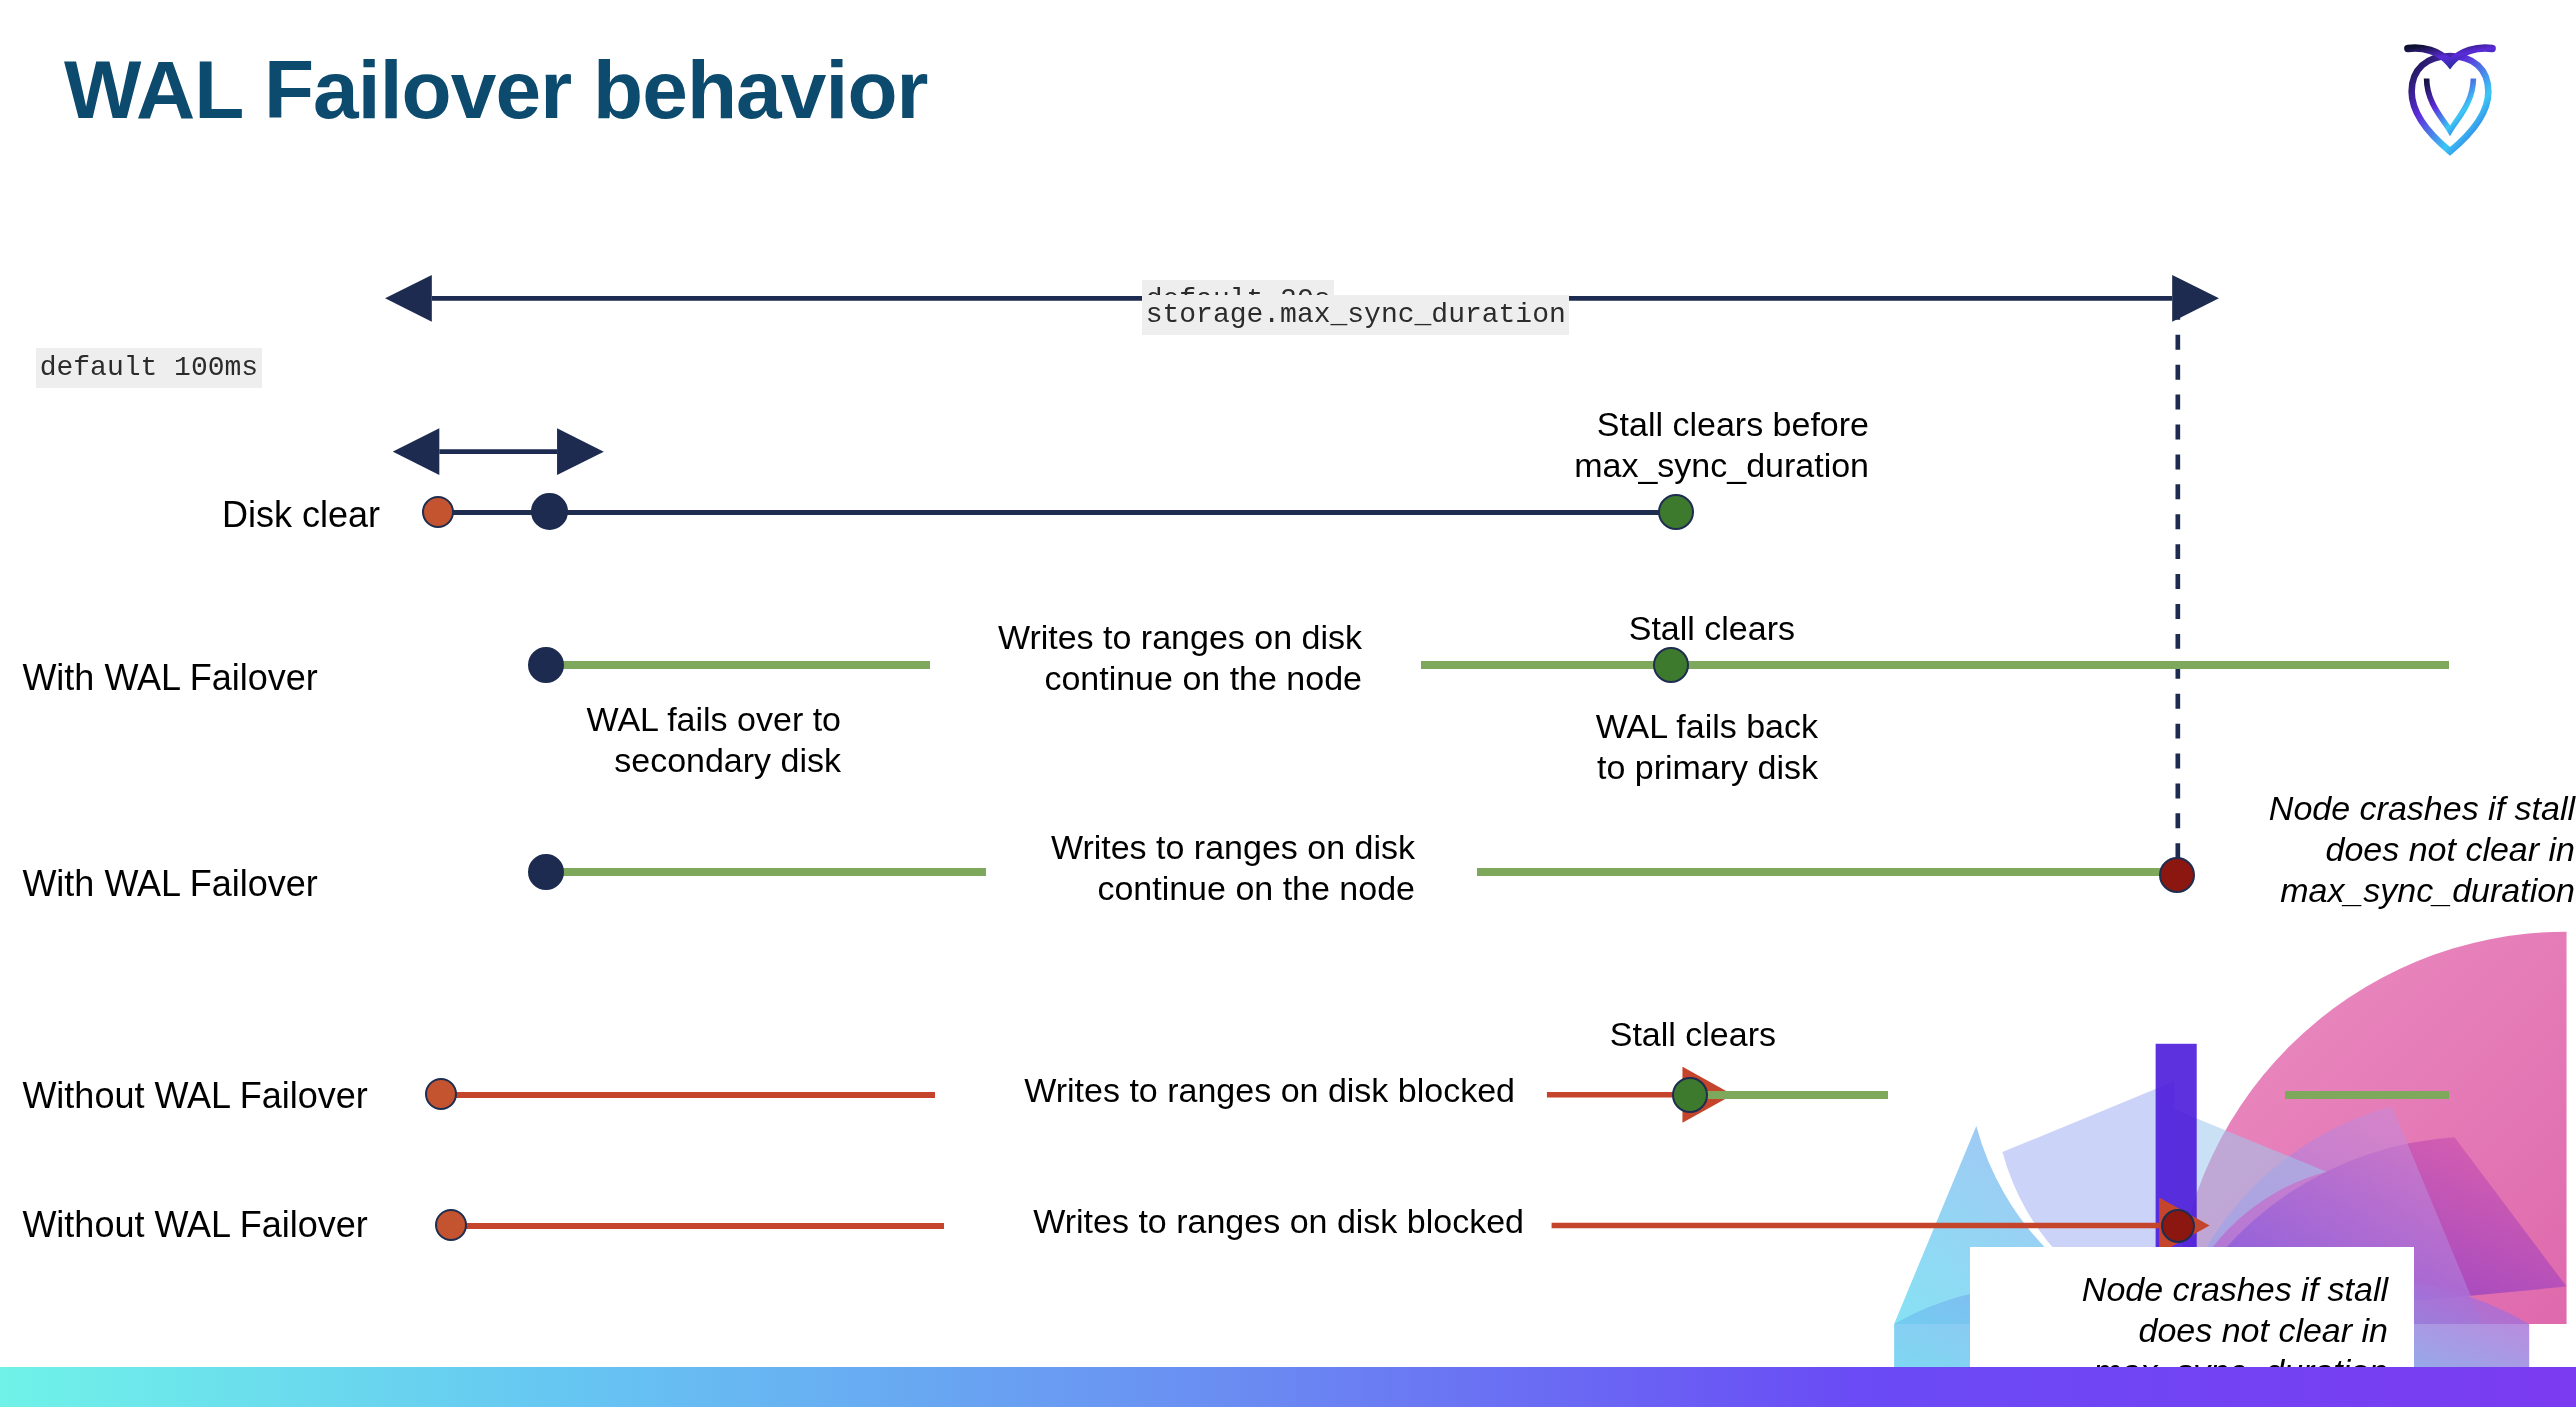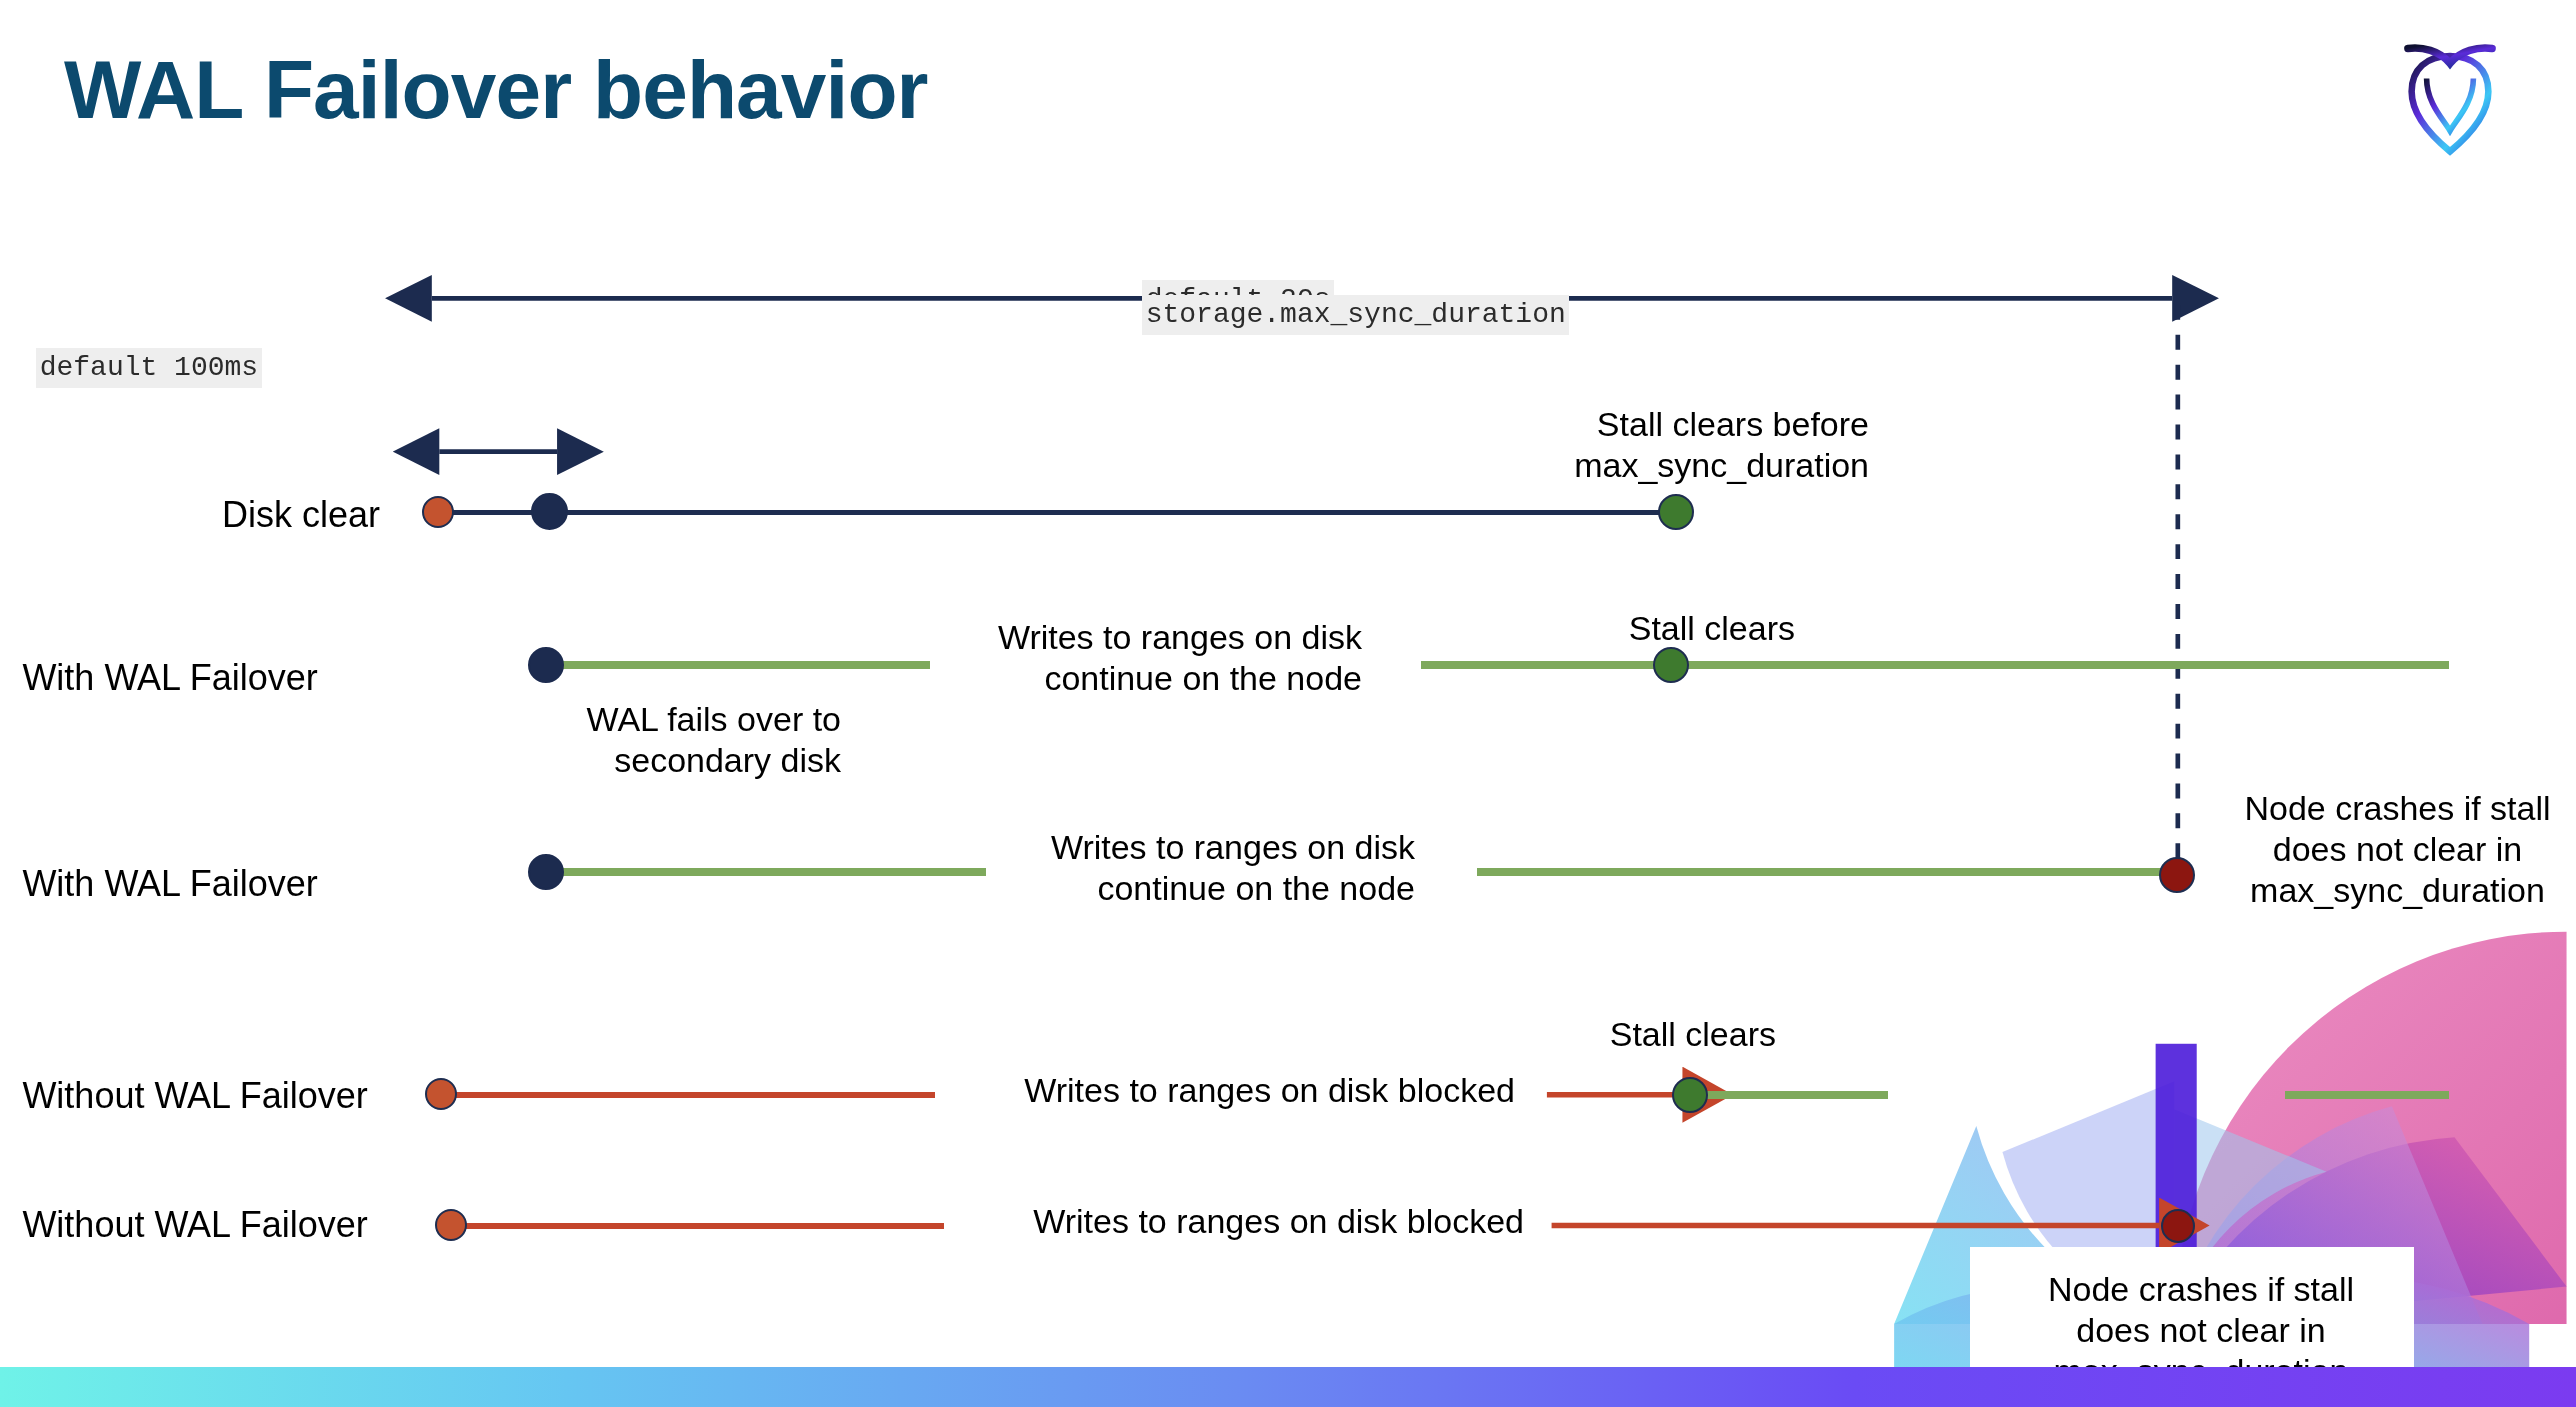--- a/index.html
+++ b/index.html
@@ -42,21 +42,21 @@
     padding:1.9px 3.7px;white-space:nowrap;line-height:1.28;
     z-index:4;
   }
 
   
   .ann{
     position:absolute;color:#000;font-size:34px;line-height:1.20;
     white-space:pre-line;z-index:4;
   }
   .ann.c{text-align:right;}
-  .ann.l{text-align:center;}
+  .ann.l{text-align:right;font-style:italic;}
 
   
   .rowlabel{
     position:absolute;color:#000;font-size:36px;white-space:nowrap;z-index:4;
   }
 
   
   .seg{position:absolute;height:6.5px;z-index:3;border-radius:0;}
   .seg.navy{background:#1e2d50;height:4.7px;}
   .seg.green{background:#7EA95C;height:7.5px;}
@@ -189,20 +189,22 @@
   <div class="seg green" style="left:547px;top:661px;width:383px;"></div>
   <div class="seg green" style="left:1421px;top:661px;width:1028px;"></div>
   <div class="dot navy" style="left:528px;top:647px;width:36px;height:36px;"></div>
   <div class="dot green" style="left:1653px;top:647px;width:36px;height:36px;"></div>
 
   <div class="ann c" style="left:941px;top:617px;width:421px;">Writes to ranges on disk
 continue on the node</div>
   <div class="ann c" style="left:1533px;top:608px;width:262px;">Stall clears</div>
   <div class="ann c" style="left:467px;top:699px;width:374px;">WAL fails over to
 secondary disk</div>
+  <div class="ann c" style="left:1519px;top:706px;width:299px;">WAL fails  back
+to primary disk</div>
 
   <div class="rowlabel" style="left:22.4px;top:863px;">With WAL Failover</div>
   <div class="seg green" style="left:547px;top:868px;width:439px;"></div>
   <div class="seg green" style="left:1477px;top:868px;width:692px;"></div>
   <div class="dot navy" style="left:528px;top:854px;width:36px;height:36px;"></div>
   <div class="dot darkred" style="left:2159px;top:857px;width:36px;height:36px;"></div>
 
   <div class="ann c" style="left:994px;top:827px;width:421px;">Writes to ranges on disk
 continue on the node</div>
   <div class="ann l" style="left:2220px;top:788px;width:355px;">Node crashes if stall

